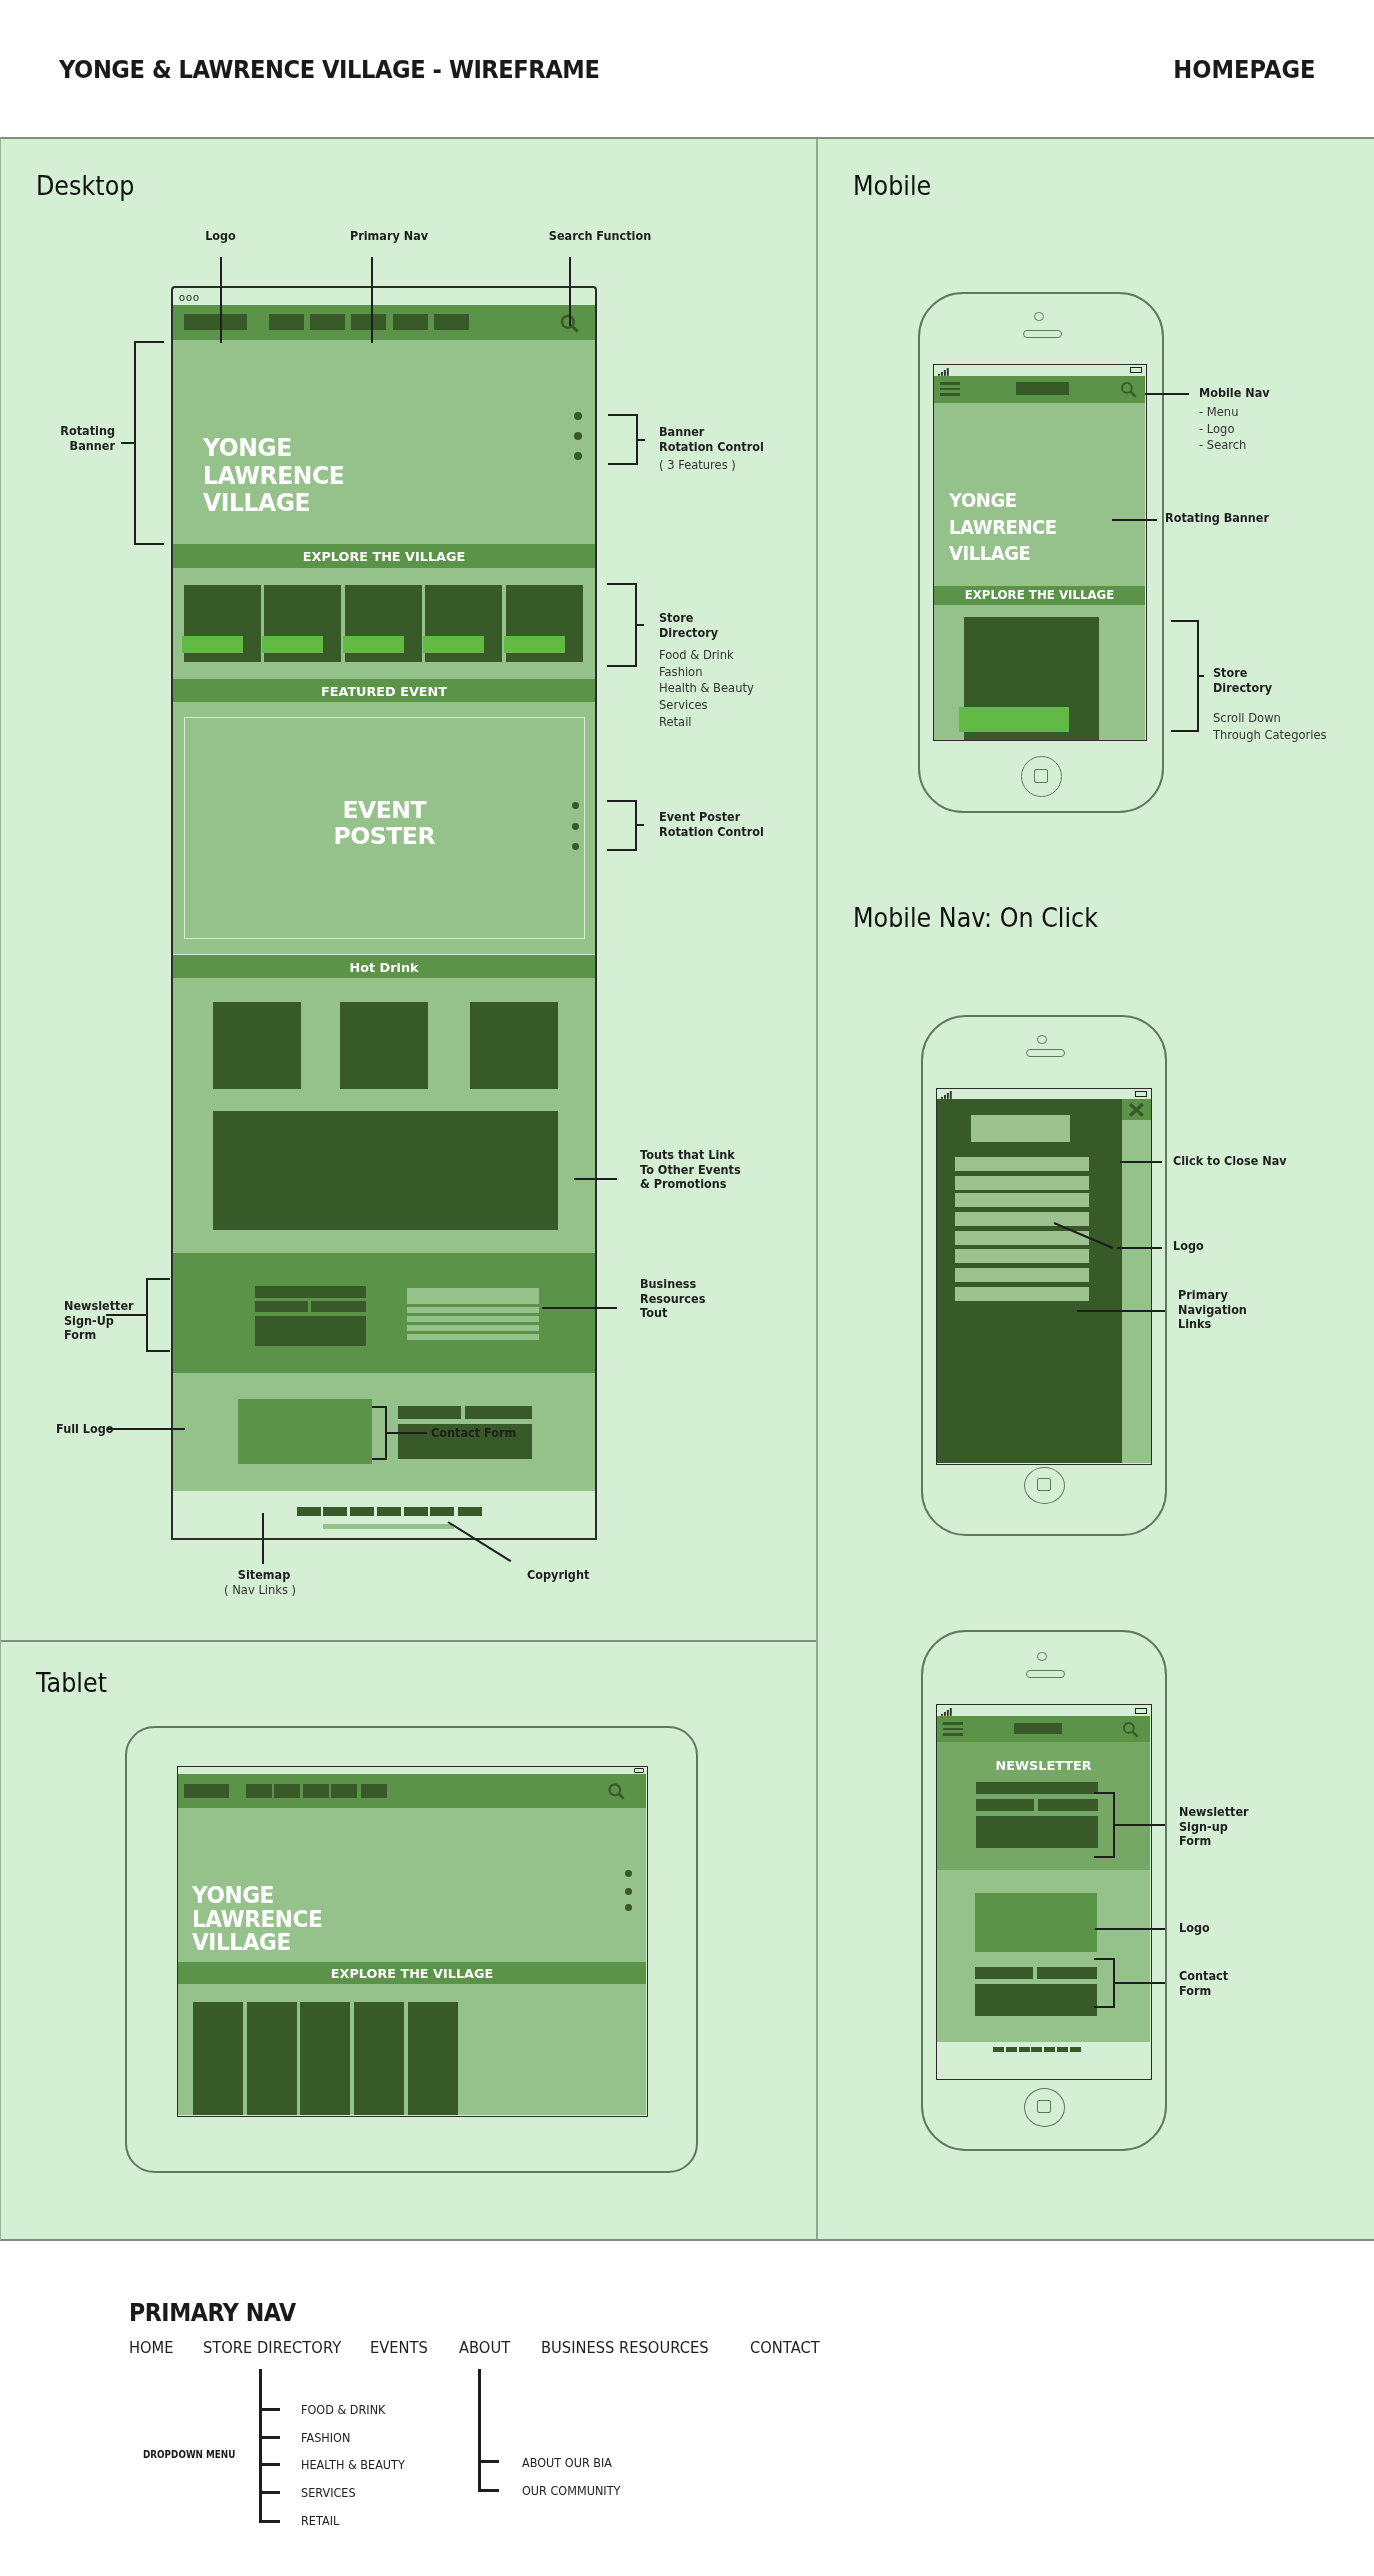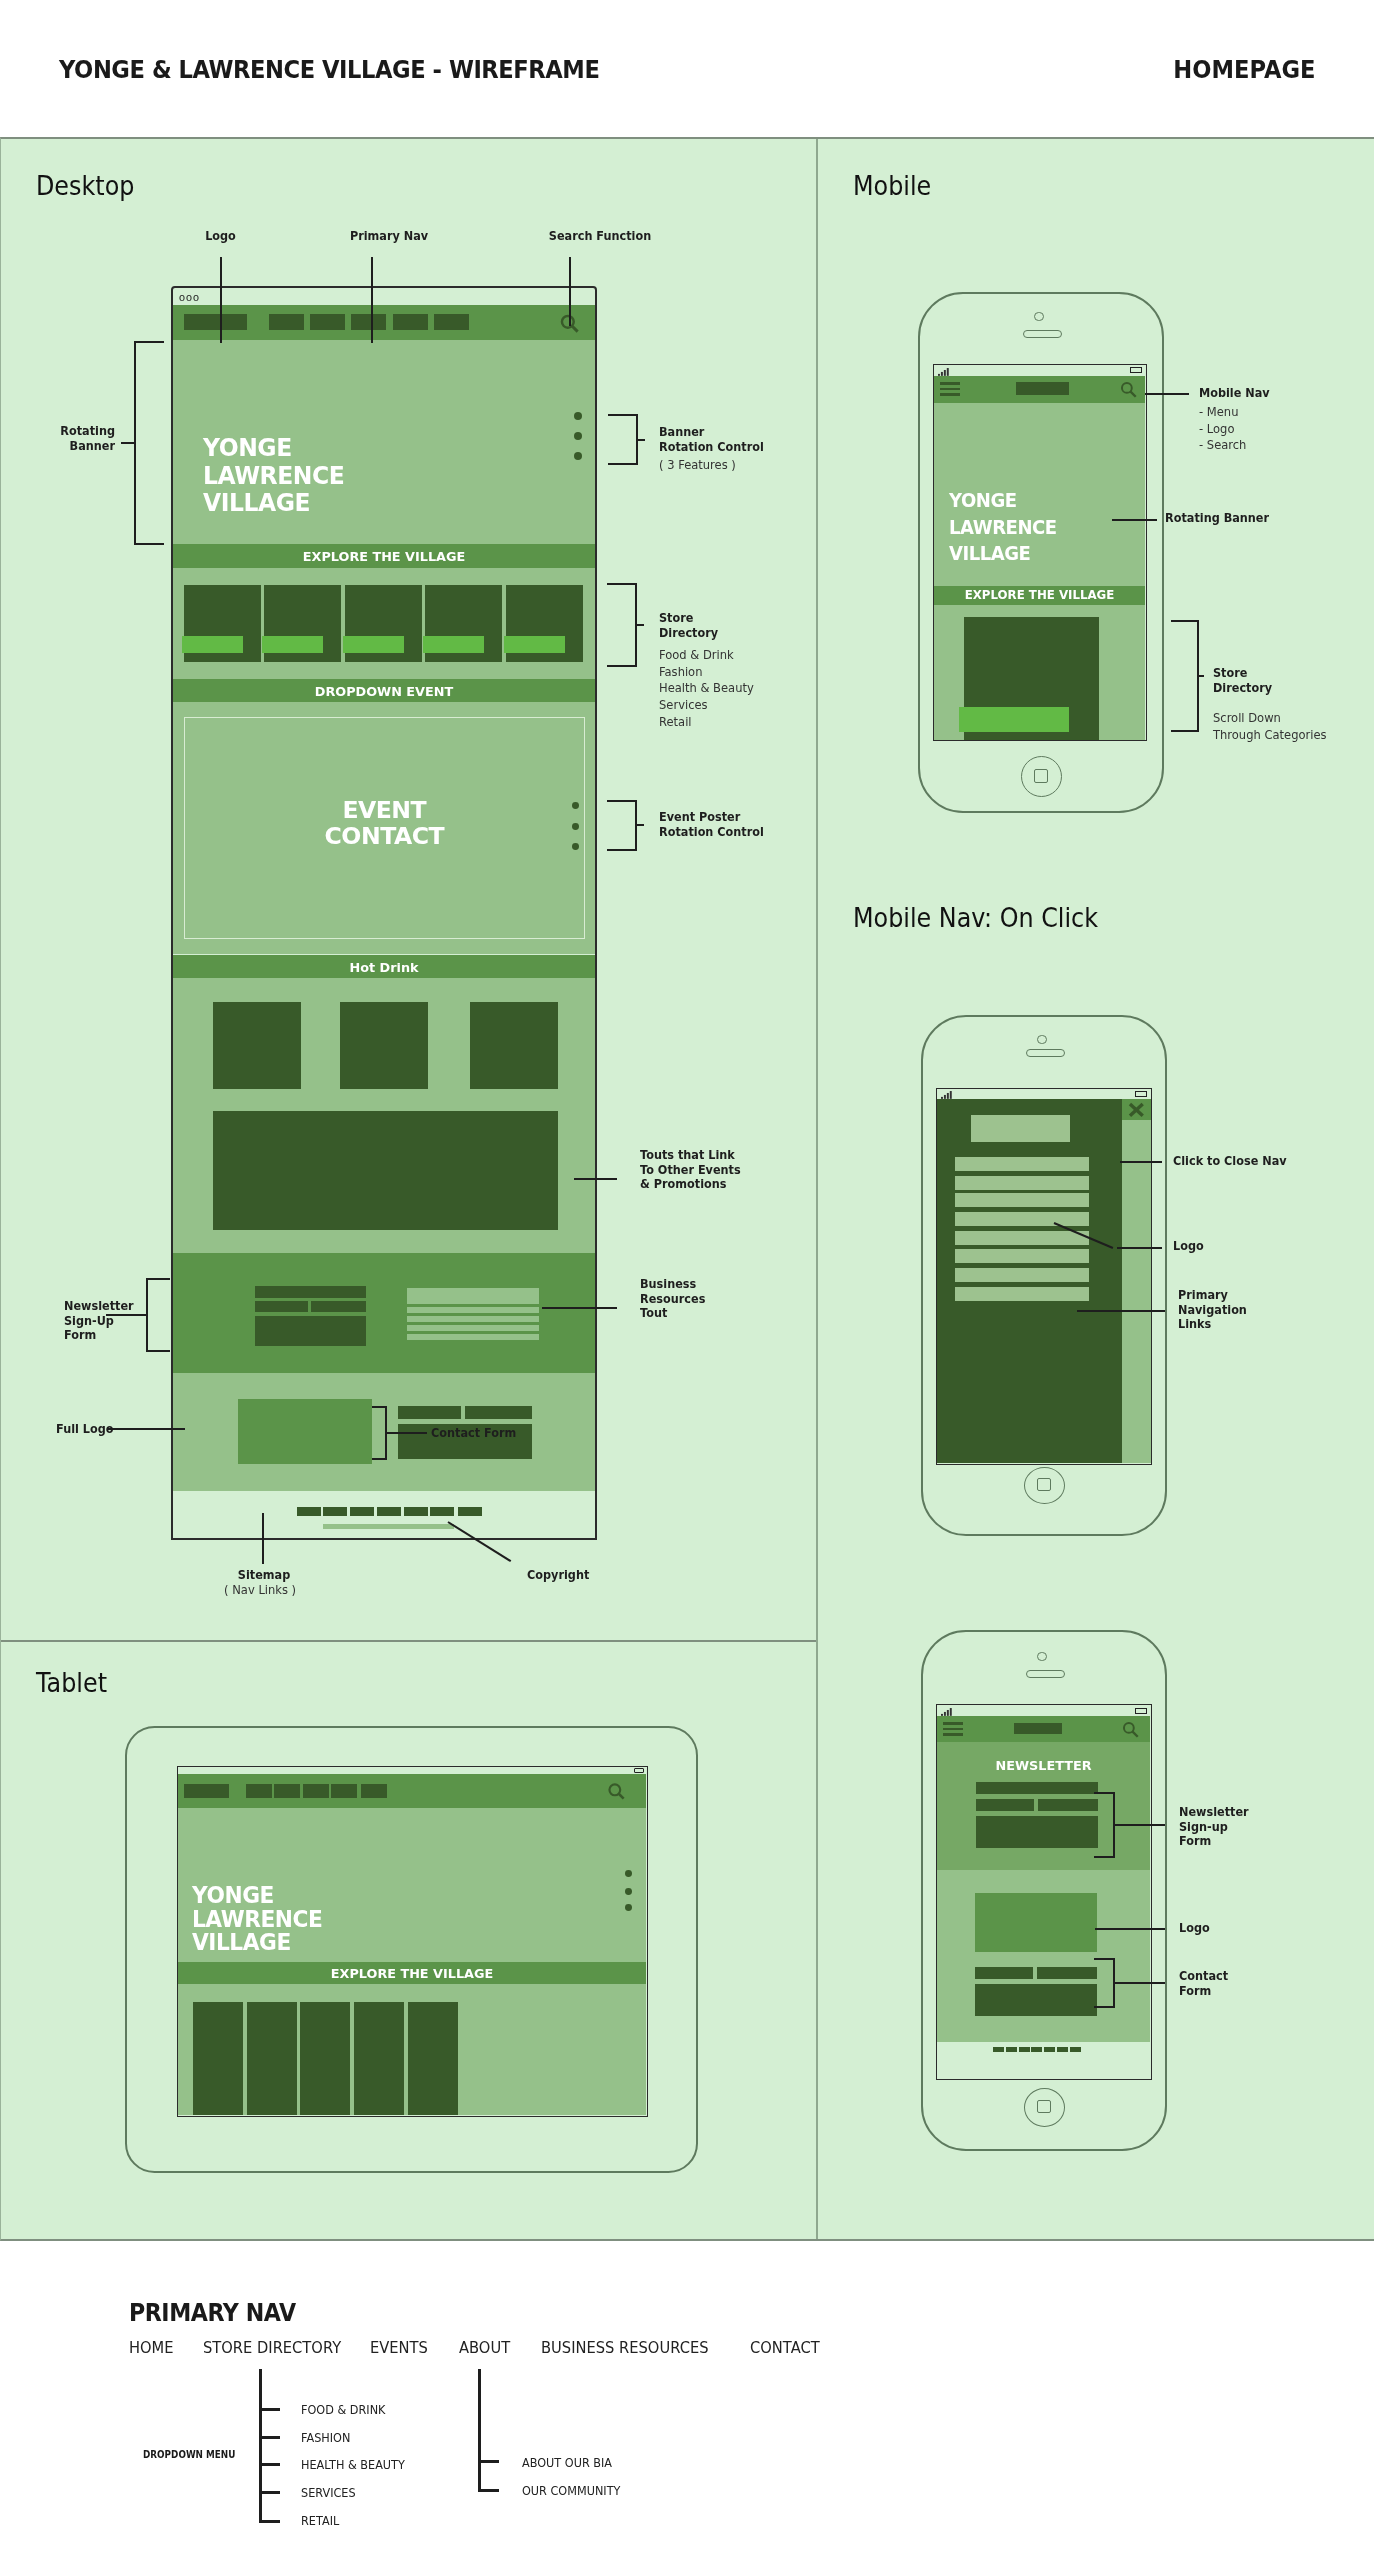--- a/index.html
+++ b/index.html
@@ -89,27 +89,27 @@
         </div>
       <div class="abs g-dark" style="left:252px; top:16.7px; width:77px; height:77px;">
           <div class="abs g-bright" style="left:-2px; top:51px; width:61px; height:17.7px;"></div>
         </div>
       <div class="abs g-dark" style="left:333px; top:16.7px; width:77px; height:77px;">
           <div class="abs g-bright" style="left:-2px; top:51px; width:61px; height:17.7px;"></div>
         </div>
     </div>
 
     <div class="abs g-mid" style="left:0; top:391px; width:422px; height:23.6px;">
-      <div class="bar-text" style="top:4.9px; font-size:12.8px;">DROPDOWN EVENT</div>
+      <div class="bar-text" style="top:4.9px; font-size:12.8px;">FEATURED EVENT</div>
     </div>
 
     <div class="abs g-light" style="left:0; top:414px; width:422px; height:252px;">
       <div class="abs" style="left:10.8px; top:14.7px; width:401px; height:222px; border:1px solid #d8ecd2;">
         <div class="banner-text" style="left:0; right:0; top:79px; font-size:23.6px; line-height:26.5px; text-align:center; transform:none;">EVENT
-CONTACT</div>
+POSTER</div>
         <div class="dot" style="left:387px; top:84px; width:6.9px; height:6.9px;"></div>
         <div class="dot" style="left:387px; top:105px; width:6.9px; height:6.9px;"></div>
         <div class="dot" style="left:387px; top:125px; width:6.9px; height:6.9px;"></div>
       </div>
     </div>
 
     <div class="abs g-mid" style="left:0; top:667px; width:422px; height:23.6px;">
       <div class="bar-text" style="top:4.9px; font-size:12.8px;">Hot Drink</div>
     </div>
 

